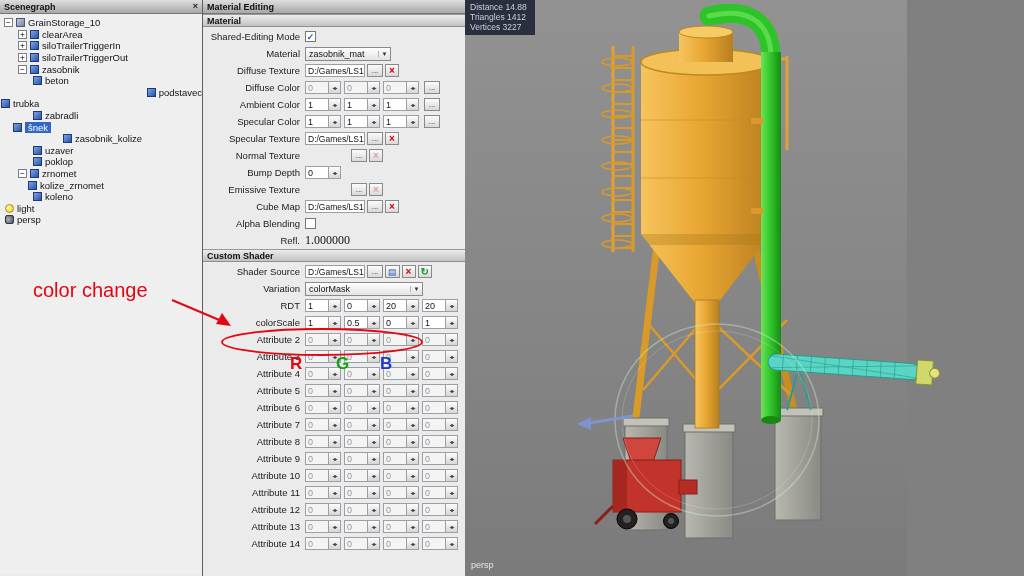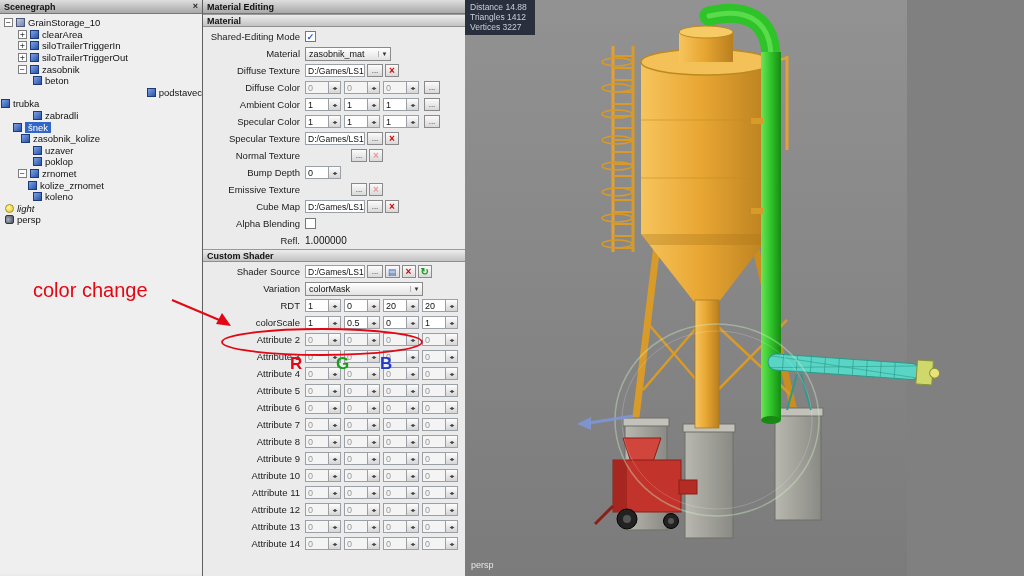--- a/index.html
+++ b/index.html
@@ -36,21 +36,21 @@
   .spin{width:12px;height:13px;border:1px solid #9aa0a6;border-left:none;background:linear-gradient(#fdfdfd,#d6d6d6);font-size:6px;color:#444;display:inline-flex;align-items:center;justify-content:center;margin-right:3px;letter-spacing:-1px;}
   .pathfield{width:60px;height:13px;background:#fff;border:1px solid #9aa0a6;font-size:8.5px;display:inline-flex;align-items:center;padding:0 2px;overflow:hidden;white-space:nowrap;}
   .mini{height:13px;min-width:16px;border:1px solid #8a8a8a;background:linear-gradient(#fbfbfb,#d9d9d9);font-size:8px;margin-left:2px;display:inline-flex;align-items:center;justify-content:center;padding:0 2px;color:#222;}
   .xred{color:#d40000;font-weight:bold;font-size:10px;min-width:14px;}
   .xdis{color:#e89a9a;font-weight:bold;font-size:10px;min-width:14px;}
   .bluebtn{color:#2f5fc0;font-size:9px;min-width:14px;}
   .greenbtn{color:#1a9a28;font-weight:bold;font-size:10px;min-width:14px;}
   .chk{width:11px;height:11px;background:#fff;border:1px solid #777;display:inline-flex;align-items:center;justify-content:center;font-size:9px;font-weight:bold;color:#2456c8;}
   .dd{height:14px;border:1px solid #8a8a8a;background:linear-gradient(#ffffff,#e2e2e2);display:inline-flex;align-items:center;font-size:9px;padding:0 0 0 3px;}
   .dd .ddarrow{margin-left:auto;width:12px;font-size:6px;color:#333;text-align:center;border-left:1px solid #b5b5b5;}
-  .plainval{font-size:10px;}
+  .plainval{font-size:12px;font-family:Liberation Serif, serif;}
 
   
   .vsb{position:absolute;right:0;top:14px;bottom:0;width:10px;background:#dadada;border-left:1px solid #a5a5a5;}
   .vsb .sba{position:absolute;left:0;width:9px;height:11px;background:linear-gradient(#f6f6f6,#cfcfcf);border:1px solid #909090;font-size:5px;display:flex;align-items:center;justify-content:center;color:#333;}
   .vsb .up{top:0;}
   .vsb .dn{bottom:0;}
   .vsb .thumb{position:absolute;left:0;top:12px;width:9px;height:92px;background:linear-gradient(90deg,#f2f2f2,#cccccc);border:1px solid #8f8f8f;}
 
   
   .stats{position:absolute;left:0px;top:0px;background:rgba(34,39,55,0.92);color:#c9cfdd;font-size:8.5px;line-height:10px;padding:2px 8px 3px 5px;}
@@ -108,21 +108,21 @@
         <span class="tlabel">trubka</span>
       </div>
       <div class="titem" style="padding-left: 32px;">
         <span class="ticon cube"></span>
         <span class="tlabel">zabradli</span>
       </div>
       <div class="titem sel" style="padding-left: 12px;">
         <span class="ticon cube"></span>
         <span class="tlabel">šnek</span>
       </div>
-      <div class="titem" style="padding-left: 20px;">
+      <div class="titem" style="padding-left: 20px; margin-left: 42px;">
         <span class="ticon cube"></span>
         <span class="tlabel">zasobnik_kolize</span>
       </div>
       <div class="titem" style="padding-left: 32px;">
         <span class="ticon cube"></span>
         <span class="tlabel">uzaver</span>
       </div>
       <div class="titem" style="padding-left: 32px;">
         <span class="ticon cube"></span>
         <span class="tlabel">poklop</span>
@@ -133,21 +133,21 @@
         <span class="tlabel">zrnomet</span>
       </div>
       <div class="titem" style="padding-left: 27px;">
         <span class="ticon cube"></span>
         <span class="tlabel">kolize_zrnomet</span>
       </div>
       <div class="titem" style="padding-left: 32px;">
         <span class="ticon cube"></span>
         <span class="tlabel">koleno</span>
       </div>
-      <div class="titem" style="padding-left: 4px; font-style: italic;">
+      <div class="titem" style="padding-left: 4px;">
         <span class="ticon light"></span>
         <span class="tlabel">light</span>
       </div>
       <div class="titem" style="padding-left: 4px;">
         <span class="ticon camera"></span>
         <span class="tlabel">persp</span>
       </div>
     </div>
 </section>
 

